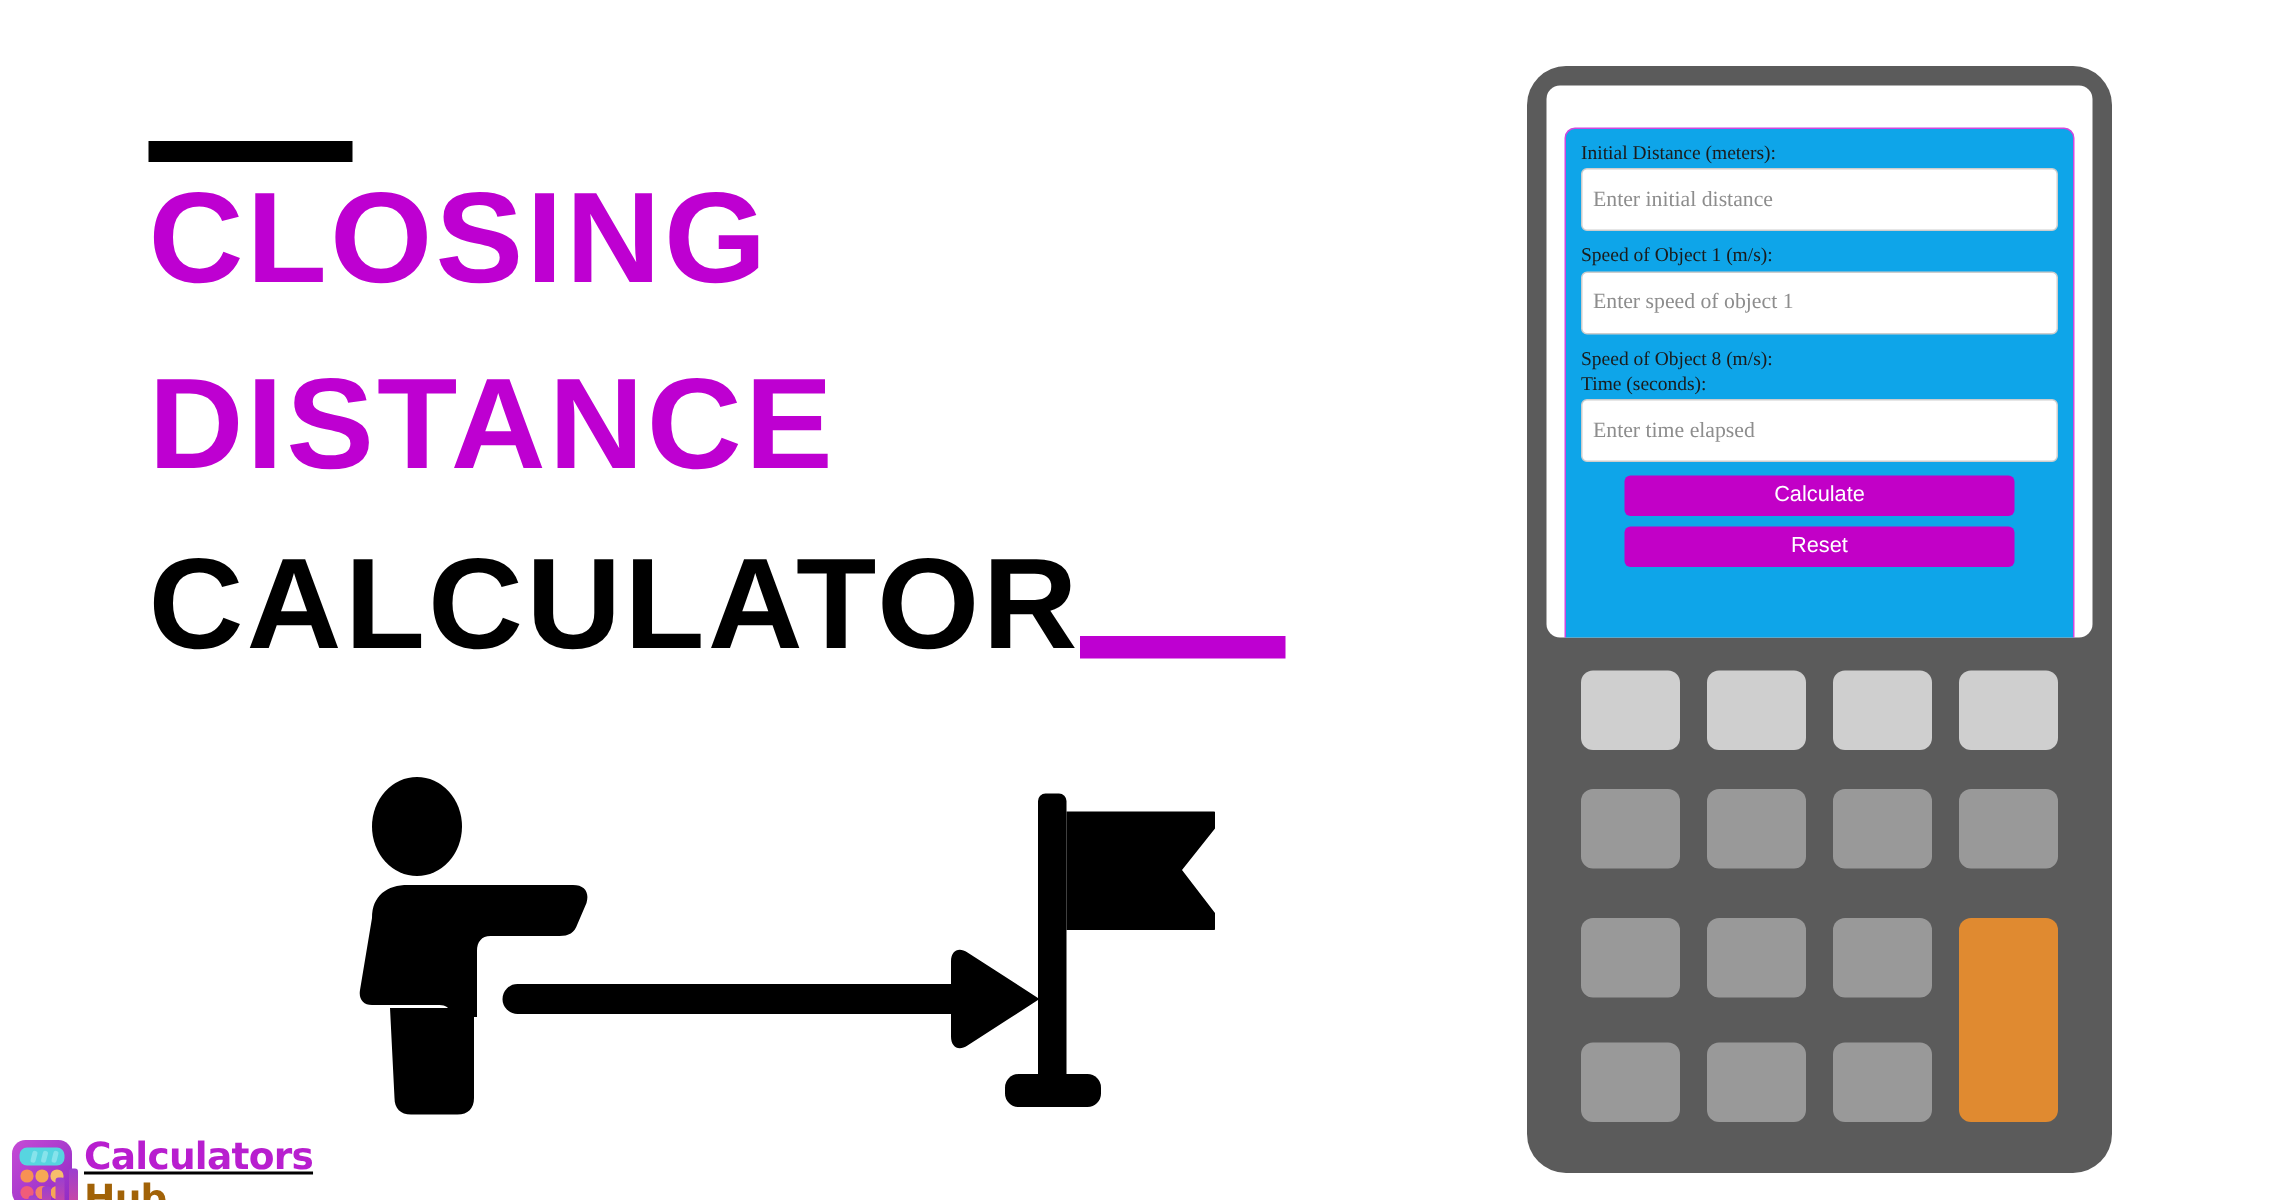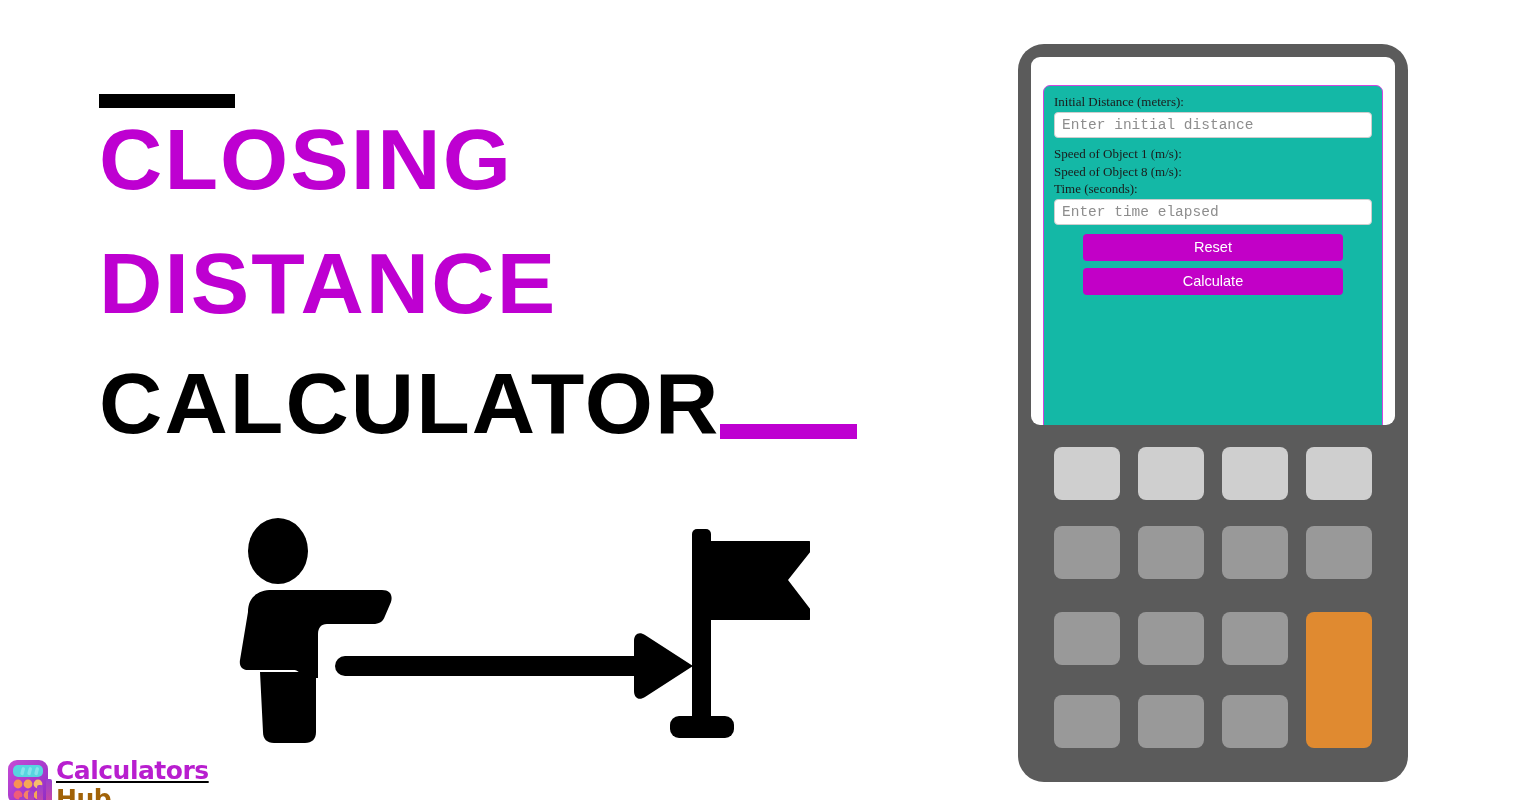--- a/index.html
+++ b/index.html
@@ -152,46 +152,46 @@
     overflow: hidden;
     box-sizing: border-box;
   }
 
   .form-card {
     position: absolute;
     left: 12px;
     top: 28px;
     width: 340px;
     height: 380px;
-    background: #14b8a6;
+    background: #0ea5e9;
     border: 1.5px solid #cf46e0;
     border-radius: 7px;
     box-sizing: border-box;
     padding: 9px 10px 10px 10px;
   }
 
   .field-label {
     display: block;
     font-family: "Liberation Serif", serif;
     font-size: 13px;
     color: #1b1b1b;
     margin: 0 0 3px 0;
     line-height: 1.1;
   }
 
   .field-input {
     display: block;
     width: 100%;
-    height: 26px;
+    height: 42px;
     box-sizing: border-box;
     border: 1px solid #cdcdcd;
     border-radius: 4px;
     background: #ffffff;
     padding: 0 7px;
-    font-family: Liberation Mono, monospace;
+    font-family: Liberation Serif, serif;
     font-size: 14.5px;
     color: #333333;
     outline: none;
     margin-bottom: 9px;
   }
   .field-input::placeholder {
     color: #8d8d8d;
     opacity: 1;
   }
 
@@ -334,28 +334,29 @@
 
 <div class="device"></div>
 
 <div class="device-screen">
   <div class="form-card">
 
     <label class="field-label">Initial Distance (meters):</label>
     <input class="field-input" type="text" placeholder="Enter initial distance" style="">
 
     <label class="field-label">Speed of Object 1 (m/s):</label>
+    <input class="field-input" type="text" placeholder="Enter speed of object 1" style="">
 
     <label class="field-label">Speed of Object 8 (m/s):</label>
 
     <label class="field-label">Time (seconds):</label>
     <input class="field-input" type="text" placeholder="Enter time elapsed" style="">
 
+    <button class="action-btn">Calculate</button>
     <button class="action-btn">Reset</button>
-    <button class="action-btn">Calculate</button>
   </div>
 </div>
 
 <div class="keypad">
 
   <div class="key key-top" style="left:0px;   top:0px;   width:66px; height:53px;"></div>
   <div class="key key-top" style="left:84px;  top:0px;   width:66px; height:53px;"></div>
   <div class="key key-top" style="left:168px; top:0px;   width:66px; height:53px;"></div>
   <div class="key key-top" style="left:252px; top:0px;   width:66px; height:53px;"></div>
 

